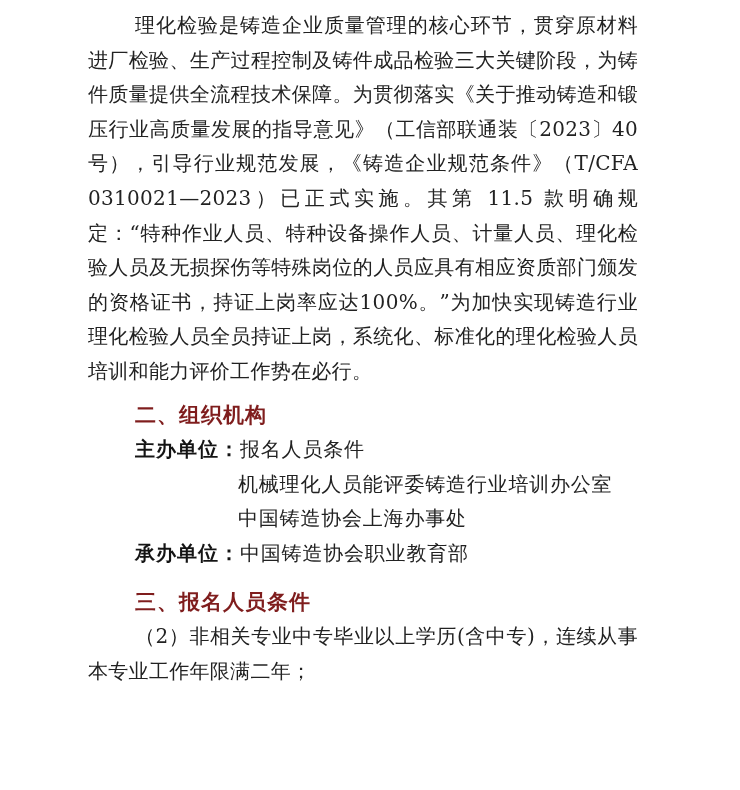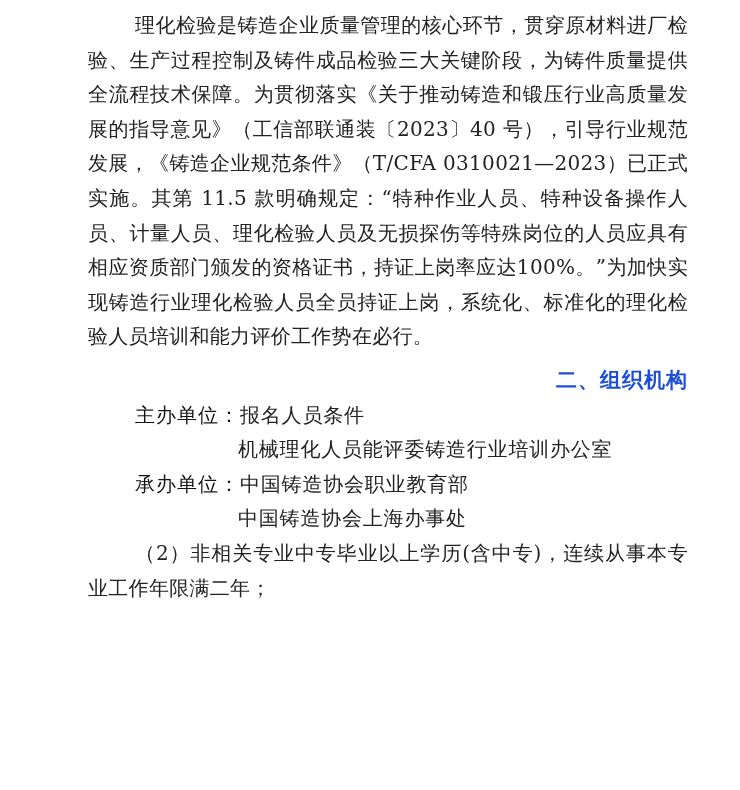--- a/index.html
+++ b/index.html
@@ -4,48 +4,47 @@
 <style>
   * { margin: 0; padding: 0; box-sizing: border-box; }
   html, body {
     width: 740px; height: 790px;
     background: #ffffff;
   }
   .page {
     position: relative;
     width: 740px; height: 790px;
     background: #ffffff;
-    padding: 8px 52px 0 88px;
+    padding: 8px 102px 0 88px;
     overflow: hidden;
     font-family: "DejaVu Serif", "Liberation Serif", serif;
     font-size: 20px;
     line-height: 34.6px;
     color: #222222;
   }
   .par {
     text-align: justify;
     text-justify: inter-ideograph;
     text-indent: 47px;
     letter-spacing: 0.3px;
   }
   .heading {
     font-family: "DejaVu Sans", "Liberation Sans", sans-serif;
     font-weight: bold;
     font-size: 21px;
-    color: #1d4ed8;
+    color: #7f1d1d;
     letter-spacing: 1px;
     margin: 9px 0 0 47px;
-    text-align: right;
   }
   .heading.mt-lg { margin-top: 14px; }
   .org-row { padding-left: 47px; white-space: nowrap; }
   .org-row.cont { padding-left: 150px; }
   .org-label {
     font-family: "DejaVu Sans", "Liberation Sans", sans-serif;
-    font-weight: normal;
+    font-weight: bold;
     color: #141414;
     letter-spacing: 1px;
   }
   .org-val { letter-spacing: 0.8px; }
 </style>
 </head>
 <body>
 
 <div class="page">
 
@@ -53,26 +52,27 @@
 
   <h2 class="heading">二、组织机构</h2>
 
   <div class="org">
     <div class="org-row">
       <span class="org-label">主办单位：</span><span class="org-val">报名人员条件</span>
     </div>
     <div class="org-row cont">
       <span class="org-val">机械理化人员能评委铸造行业培训办公室</span>
     </div>
+    <div class="org-row cont">
+      <span class="org-val">中国铸造协会上海办事处</span>
+    </div>
     <div class="org-row">
       <span class="org-label">承办单位：</span><span class="org-val">中国铸造协会职业教育部</span>
     </div>
-    <div class="org-row cont">
-      <span class="org-val">中国铸造协会上海办事处</span>
-    </div>
   </div>
 
+  <h2 class="heading mt-lg">三、报名人员条件</h2>
 
 
 
   <p class="par">（2）非相关专业中专毕业以上学历(含中专)，连续从事本专业工作年限满二年；</p>
 
 </div>
 
 </body></html>

